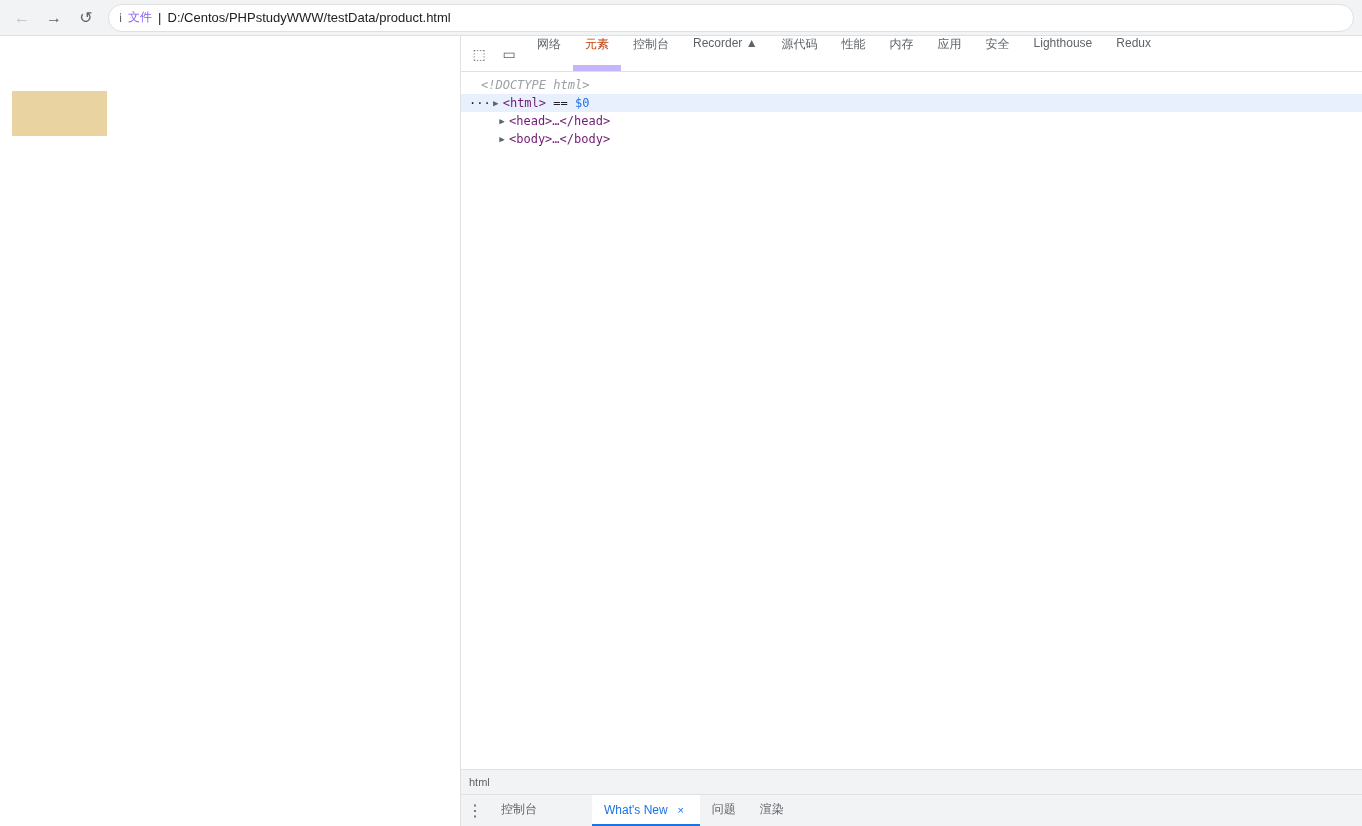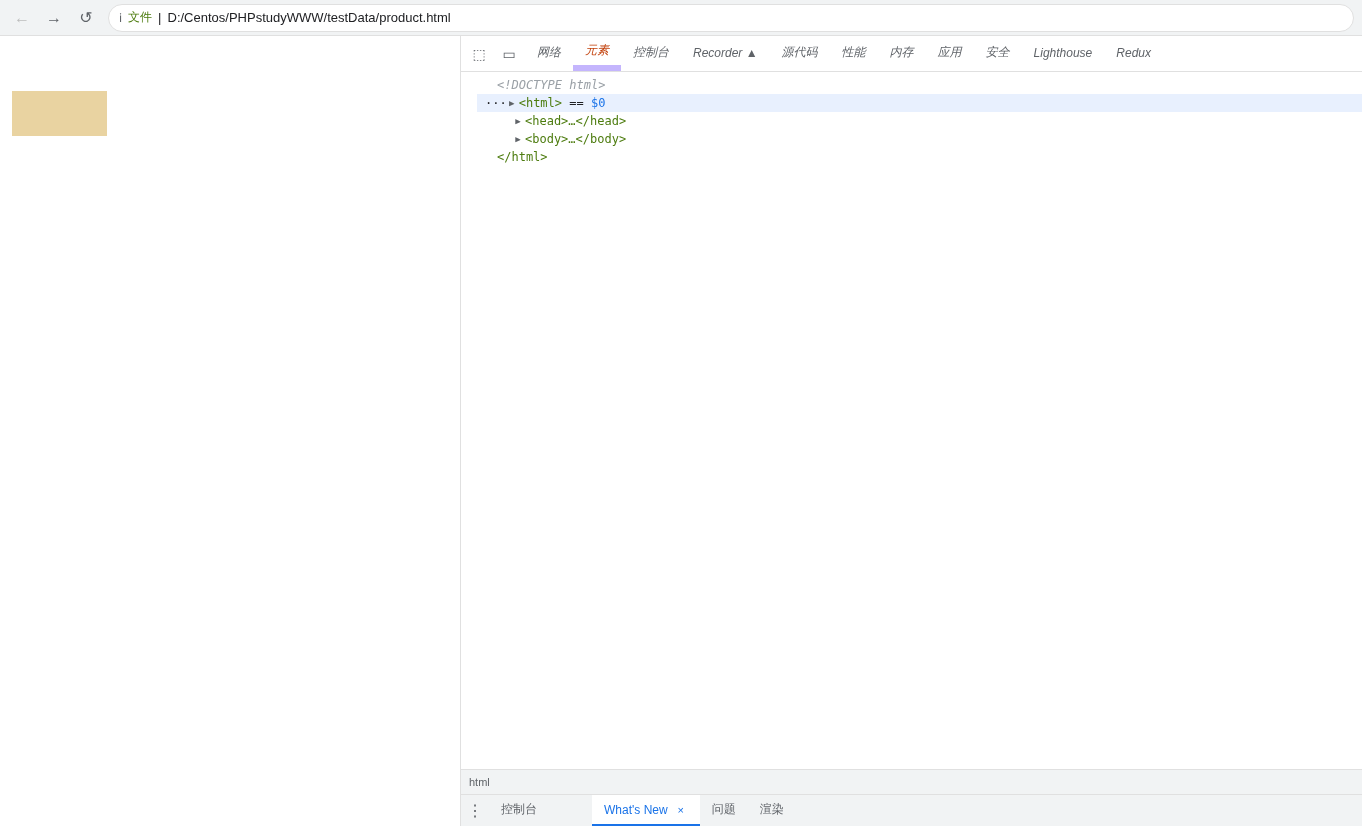--- a/index.html
+++ b/index.html
@@ -56,21 +56,21 @@
       padding: 0 10px;
       gap: 6px;
       font-size: 13px;
       color: #202124;
     }
     .address-bar .lock-icon {
       color: #5f6368;
       font-size: 12px;
     }
     .address-bar .file-label {
-      color: #4d7c0f;
+      color: #8b5cf6;
       font-size: 12px;
     }
 
     
     .main-area {
       flex: 1;
       display: flex;
       overflow: hidden;
     }
 
@@ -132,41 +132,39 @@
     .devtools-tabs {
       display: flex;
       align-items: center;
       flex: 1;
       height: 100%;
     }
     .devtools-tab {
       height: 100%;
       padding: 0 12px;
       display: flex;
-      align-items: center;
+      align-items: flex-start;
       cursor: pointer;
       font-size: 12px;
       color: #5f6368;
       border-bottom: 2px solid transparent;
       white-space: nowrap;
-      font-style: italic;
     }
     .devtools-tab.active {
       color: #c2410c;
       border-bottom: 6px solid #c4b5fd;
     }
 
     
     .devtools-content {
       flex: 1;
       overflow: auto;
       background: #fff;
       font-family: 'Consolas', 'Monaco', monospace;
       font-size: 12px;
-      margin-left: 16px;
     }
 
     .dom-tree {
       padding: 4px 0;
     }
     .dom-line {
       display: flex;
       align-items: center;
       min-height: 18px;
       padding: 0 8px;
@@ -185,21 +183,21 @@
       cursor: pointer;
       color: #5f6368;
       font-size: 9px;
       margin-right: 2px;
     }
     .toggle-spacer {
       width: 12px;
       display: inline-block;
     }
 
-    .tag { color: #4d7c0f; }
+    .tag { color: #701a75; }
     .comment { color: #9aa0a6; font-style: italic; }
     .dom-text { color: #202124; }
     .equals-sign { color: #202124; }
     .dollar-sign { color: #1a73e8; }
 
     
     .devtools-statusbar {
       height: 20px;
       background: #f1f3f4;
       border-top: 1px solid #e0e0e0;
@@ -364,24 +362,20 @@
           <span class="tag">&lt;head&gt;…&lt;/head&gt;</span>
         </div>
 
         <div class="dom-line">
           <span class="toggle-spacer"></span>
           <span style="display:inline-block;width:16px;"></span>
           <span class="toggle-btn">▶</span>
           <span class="tag">&lt;body&gt;…&lt;/body&gt;</span>
         </div>
 
-        <div class="dom-line">
-          <span class="toggle-spacer"></span>
-          <span class="tag">&lt;/html&gt;</span>
-        </div>
       </div>
     </div>
 
     <div class="devtools-statusbar">
       <span>html</span>
     </div>
 
     <div class="devtools-drawer">
       <div class="drawer-menu-btn">
         <span>⋮</span>

